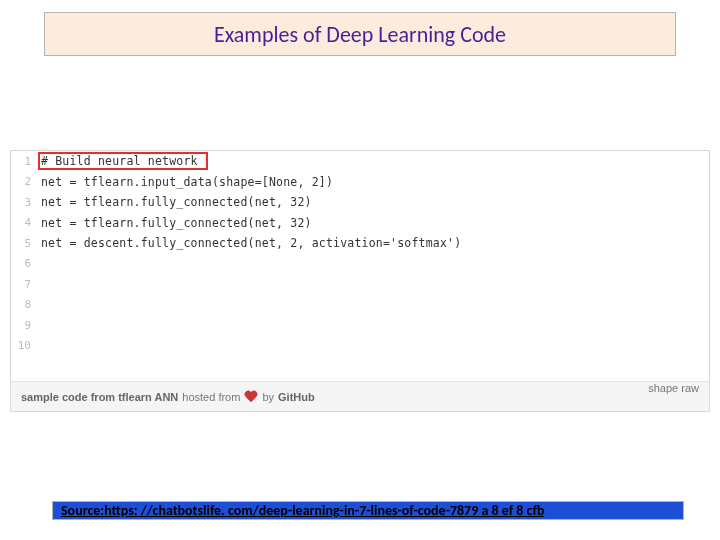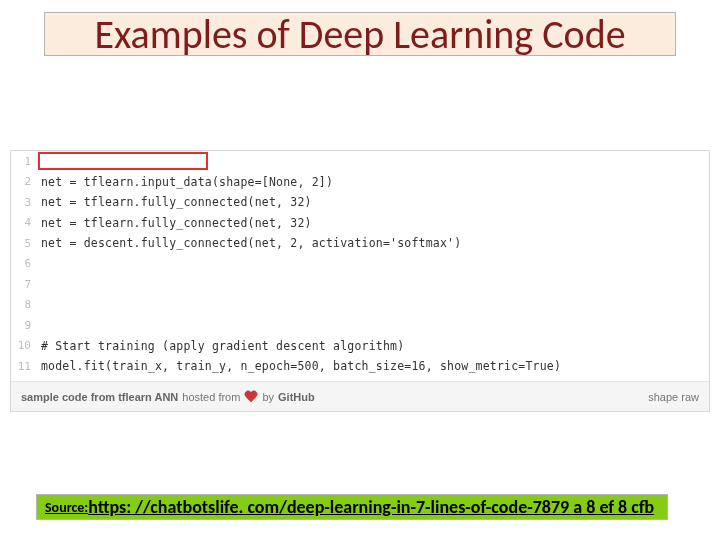--- a/index.html
+++ b/index.html
@@ -3,75 +3,76 @@
 <meta charset="utf-8">
 <style>
   * { box-sizing: border-box; margin: 0; padding: 0; }
   html, body { width: 720px; height: 540px; background: #fff; font-family: Calibri, Arial, sans-serif; overflow: hidden; }
   .slide { width: 720px; height: 540px; position: relative; }
   .title-box {
     position: absolute; top: 12px; left: 44px; width: 632px; height: 44px;
     background: #fcecdd; border: 1px solid #b4b4b4;
     display: flex; align-items: center; justify-content: center;
   }
-  .title-box span { font-size: 40px; color: #7f1d1d; }
+  .title-box span { font-size: 22px; color: #4c1d95; }
   .code-block {
     position: absolute; top: 150px; left: 10px; width: 700px; height: 262px;
     background: #fff; border: 1px solid #d8d8d8;
   }
   .code-area { height: 230px; }
   .code-row { display: flex; height: 20.5px; align-items: center; }
   .ln {
     width: 30px; text-align: right; padding-right: 10px;
     font-family: Consolas, Menlo, monospace; font-size: 11px; color: #bdbdbd;
   }
   .code {
     font-family: Consolas, Menlo, monospace; font-size: 11.5px; color: #333;
     white-space: pre; letter-spacing: 0.2px;
   }
   .red-box {
     position: absolute; top: 152px; left: 38px; width: 170px; height: 18px;
     border: 2px solid #e03030; pointer-events: none;
   }
   .footer-bar {
     height: 30px; background: #f5f5f5; border-top: 1px solid #e5e5e5;
-    display: flex; align-items: center; padding: 0 10px;
+    display: flex; padding: 0 10px;
     font-family: Helvetica, Arial, sans-serif; font-size: 11px; color: #767676;
   }
   .footer-left { display: flex; align-items: center; gap: 4px; }
   .heart { width: 14px; height: 12px; position: relative; display: inline-block; }
   .heart::before, .heart::after {
     content: ""; position: absolute; top: 0; width: 7px; height: 11px;
     background: #ce3535; border-radius: 7px 7px 0 0;
   }
   .heart::before { left: 7px; transform: rotate(-45deg); transform-origin: 0 100%; }
   .heart::after  { left: 0;  transform: rotate(45deg);  transform-origin: 100% 100%; }
   .bold { font-weight: 600; color: #666; }
   .footer-right { margin-left: auto; }
   .source-box {
-    position: absolute; bottom: 20px; left: 36px; width: 632px; height: 26px;
-    background: #84cc16; border: 1px solid #b4b4b4;
+    position: absolute; bottom: 20px; left: 52px; width: 632px; height: 19px;
+    background: #1d4ed8; border: 1px solid #b4b4b4;
     display: flex; align-items: center; padding-left: 8px;
   }
   .source-box .lbl { font-size: 14px; font-weight: 600; color: #000; text-decoration: underline; }
-  .source-box .url { font-size: 18px; font-weight: 700; color: #000; text-decoration: underline; }
+  .source-box .url { font-size: 14px; font-weight: 700; color: #000; text-decoration: underline; }
 </style>
 </head>
 <body>
 
 <div class="slide">
 
   <div class="title-box">
     <span>Examples of Deep Learning Code</span>
   </div>
 
   <div class="code-block">
     <div class="code-area">
       <div class="code-row">
         <div class="ln">1</div>
+        <div class="code"># Build neural network</div>
       </div>
       <div class="code-row">
         <div class="ln">2</div>
         <div class="code">net = tflearn.input_data(shape=[None, 2])</div>
       </div>
       <div class="code-row">
         <div class="ln">3</div>
         <div class="code">net = tflearn.fully_connected(net, 32)</div>
       </div>
       <div class="code-row">
@@ -90,25 +91,20 @@
         <div class="code"></div>
       </div>
       <div class="code-row">
         <div class="ln">8</div>
       </div>
       <div class="code-row">
         <div class="ln">9</div>
       </div>
       <div class="code-row">
         <div class="ln">10</div>
-        <div class="code"># Start training (apply gradient descent algorithm)</div>
-      </div>
-      <div class="code-row">
-        <div class="ln">11</div>
-        <div class="code">model.fit(train_x, train_y, n_epoch=500, batch_size=16, show_metric=True)</div>
       </div>
     </div>
     <div class="footer-bar">
       <div class="footer-left">
         <span class="bold">sample code from tflearn ANN</span>
         <span>hosted from</span>
         <span class="heart"></span>
         <span>by</span>
         <span class="bold">GitHub</span>
       </div>

